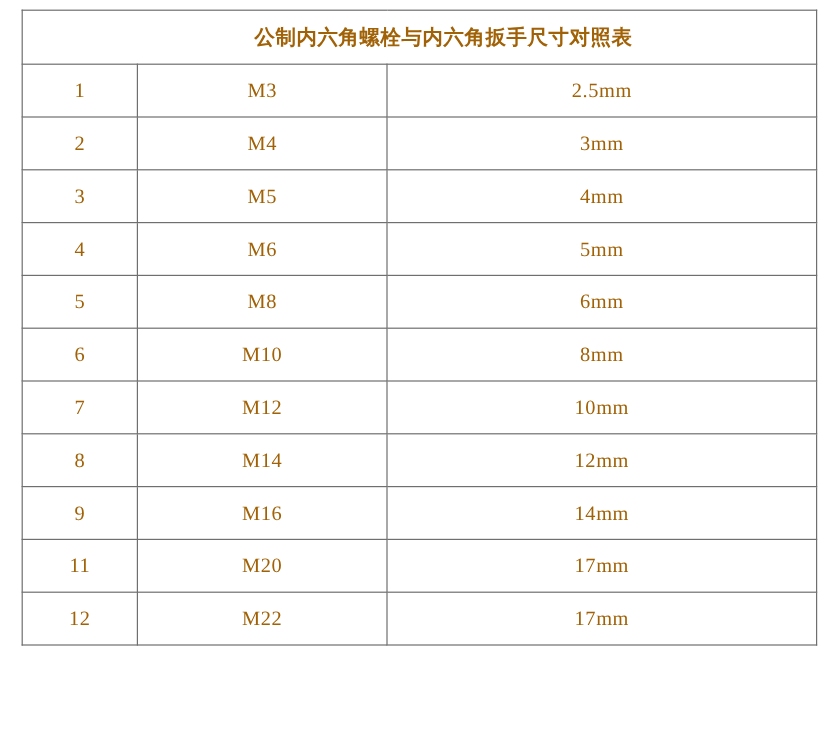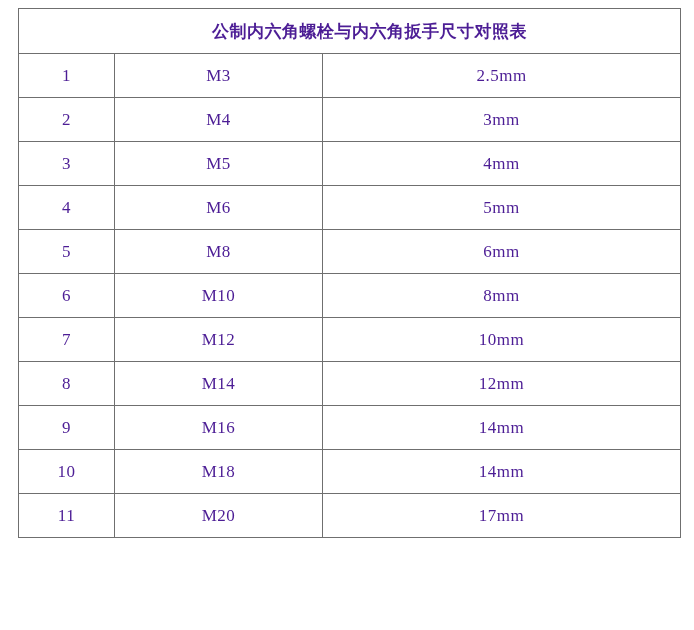--- a/index.html
+++ b/index.html
@@ -26,21 +26,21 @@
     border-collapse: collapse;
     width: 662px;
     table-layout: fixed;
   }
   table.spec-table td {
     border: 1px solid #6f6f6f;
     text-align: center;
     vertical-align: middle;
     font-size: 17px;
     letter-spacing: 0.5px;
-    color: #4c1d95;
+    color: #a16207;
     padding: 0;
   }
   .title-cell {
     height: 44px;
     font-family: "DejaVu Sans", sans-serif;
     font-size: 17.5px;
     font-weight: 700;
     letter-spacing: 1px;
     color: #111111;
     text-align: left;
@@ -117,24 +117,24 @@
         <td class="data-cell">8</td>
         <td class="data-cell">M14</td>
         <td class="data-cell">12mm</td>
       </tr>
       <tr>
         <td class="data-cell">9</td>
         <td class="data-cell">M16</td>
         <td class="data-cell">14mm</td>
       </tr>
       <tr>
-        <td class="data-cell">10</td>
-        <td class="data-cell">M18</td>
-        <td class="data-cell">14mm</td>
+        <td class="data-cell">11</td>
+        <td class="data-cell">M20</td>
+        <td class="data-cell">17mm</td>
       </tr>
       <tr>
-        <td class="data-cell">11</td>
-        <td class="data-cell">M20</td>
+        <td class="data-cell">12</td>
+        <td class="data-cell">M22</td>
         <td class="data-cell">17mm</td>
       </tr>
     </tbody>
   </table>
 </div>
 
 </body></html>

